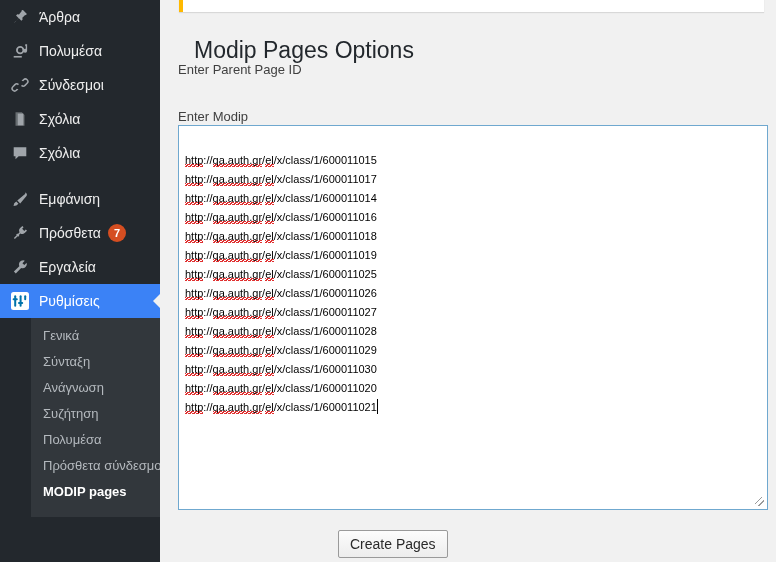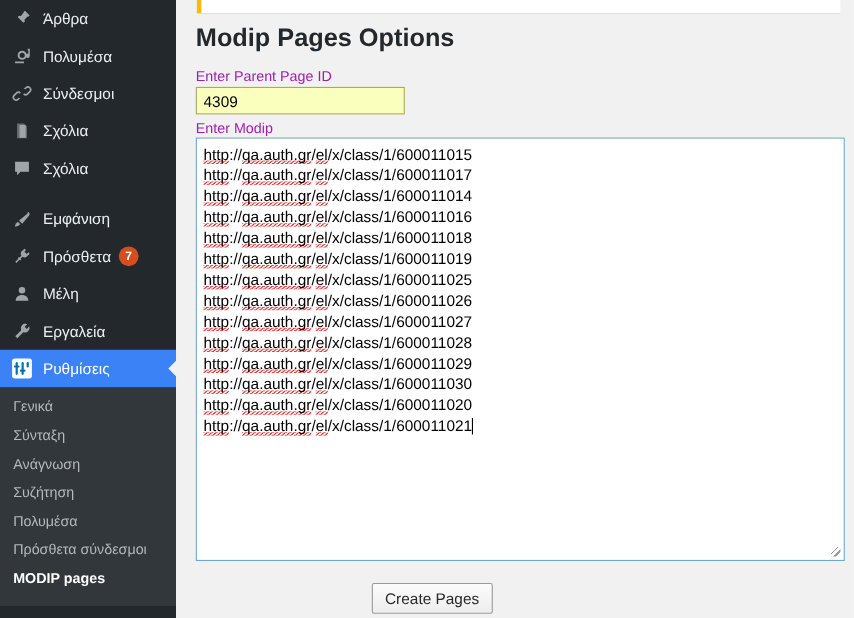--- a/index.html
+++ b/index.html
@@ -86,20 +86,21 @@
     background: #d54e21;
     color: #ffffff;
     font-size: 11px;
     font-weight: bold;
     box-sizing: border-box;
   }
 
   #submenu {
     background: #32373c;
     padding: 5px 0 12px 0;
+    margin-left: 31px;
   }
   .submenu-item {
     display: block;
     padding: 4px 0 4px 12px;
     color: #b4b9be;
     font-size: 13px;
     line-height: 18px;
     white-space: nowrap;
   }
   .submenu-item.current {
@@ -124,32 +125,32 @@
     height: 38px;
     background: #ffffff;
     border-left: 4px solid #ffb900;
     box-shadow: 0 1px 1px 0 rgba(0,0,0,.1);
     box-sizing: border-box;
   }
   #page-title {
     position: absolute;
     left: 18px;
     top: 20px;
-    margin: 0;
+    margin: 16px;
     font-size: 23px;
-    font-weight: 700;
+    font-weight: 400;
     line-height: 29px;
     color: #23282d;
   }
   .field-label {
     position: absolute;
     left: 18px;
     font-size: 13px;
     line-height: 16px;
-    color: #a21caf;
+    color: #404040;
   }
   #label-parent { top: 62px; }
   #label-pages { top: 109px; }
 
   #parent-input {
     position: absolute;
     left: 18px;
     top: 79px;
     width: 190px;
     height: 25px;
@@ -171,24 +172,25 @@
     width: 590px;
     height: 385px;
     box-sizing: border-box;
     background: #ffffff;
     border: 1px solid #6fa8cf;
     overflow: hidden;
   }
   #pages-text {
     padding: 5px 6px 0 6px;
     font-family: "Liberation Sans", "DejaVu Sans", sans-serif;
-    font-size: 14px;
+    font-size: 11px;
     line-height: 19px;
     color: #000000;
     white-space: pre;
+    margin-top: 20px;
   }
   .url-line { height: 19px; }
   .sp {
     
     background-image: repeating-linear-gradient(
       135deg,
       #e03030 0px, #e03030 1px,
       transparent 1px, transparent 2px);
     background-repeat: repeat-x;
     background-size: 4px 3px;
@@ -295,28 +297,20 @@
             <svg width="18" height="18" viewBox="0 0 20 20" fill="currentColor">
               <path d="M12.6 2.3 14 3.7l-1.6 1.6 2.4 2.4L16.4 6l1.4 1.4-2.6 2.6a3.8 3.8 0 0 1-4.7.5l-1.8 1.8.6.6L8 14.2l-.6-.6-3.1 3.1-1.1-1.1 3.1-3.1-.6-.6 1.3-1.3.6.6L9.4 9.4a3.8 3.8 0 0 1 .5-4.7z"></path>
             </svg>
           </span>
           <span class="mi-label">Πρόσθετα</span>
           <span class="badge">7</span>
         </div>
         <div class="menu-item">
           <span class="mi-icon">
             <svg width="18" height="18" viewBox="0 0 20 20" fill="currentColor">
-              <path d="M10 3.2a3.3 3.3 0 1 1 0 6.6 3.3 3.3 0 0 1 0-6.6zM3.6 17c0-3.5 2.9-5.6 6.4-5.6s6.4 2.1 6.4 5.6z"></path>
-            </svg>
-          </span>
-          <span class="mi-label">Μέλη</span>
-        </div>
-        <div class="menu-item">
-          <span class="mi-icon">
-            <svg width="18" height="18" viewBox="0 0 20 20" fill="currentColor">
               <path d="M13.6 2.4a4.8 4.8 0 0 0-4.4 6.7l-6 6 2.1 2.1 6-6a4.8 4.8 0 0 0 6.1-6l-2.6 2.6-2.1-2.1 2.6-2.6a4.8 4.8 0 0 0-1.7-.6z"></path>
             </svg>
           </span>
           <span class="mi-label">Εργαλεία</span>
         </div>
         <div class="menu-item current">
           <span class="mi-icon">
             <svg width="20" height="20" viewBox="0 0 20 20">
               <rect x="1" y="1" width="18" height="18" rx="2.5" fill="#ffffff"></rect>
               <g fill="#0073aa">
@@ -344,21 +338,20 @@
   </div>
 
   <div id="content">
 
     <div id="notice"></div>
 
     <h1 id="page-title">Modip Pages Options</h1>
 
     <label class="field-label" id="label-parent">Enter Parent Page ID</label>
 
-    <input id="parent-input" type="text" value="4309" style="">
 
     <label class="field-label" id="label-pages">Enter Modip</label>
 
     <div id="pages-area">
       <div id="pages-text"><div class="url-line"><span class="sp">http</span>://<span class="sp">qa.auth.gr</span>/<span class="sp">el</span>/x/class/1/600011015</div><div class="url-line"><span class="sp">http</span>://<span class="sp">qa.auth.gr</span>/<span class="sp">el</span>/x/class/1/600011017</div><div class="url-line"><span class="sp">http</span>://<span class="sp">qa.auth.gr</span>/<span class="sp">el</span>/x/class/1/600011014</div><div class="url-line"><span class="sp">http</span>://<span class="sp">qa.auth.gr</span>/<span class="sp">el</span>/x/class/1/600011016</div><div class="url-line"><span class="sp">http</span>://<span class="sp">qa.auth.gr</span>/<span class="sp">el</span>/x/class/1/600011018</div><div class="url-line"><span class="sp">http</span>://<span class="sp">qa.auth.gr</span>/<span class="sp">el</span>/x/class/1/600011019</div><div class="url-line"><span class="sp">http</span>://<span class="sp">qa.auth.gr</span>/<span class="sp">el</span>/x/class/1/600011025</div><div class="url-line"><span class="sp">http</span>://<span class="sp">qa.auth.gr</span>/<span class="sp">el</span>/x/class/1/600011026</div><div class="url-line"><span class="sp">http</span>://<span class="sp">qa.auth.gr</span>/<span class="sp">el</span>/x/class/1/600011027</div><div class="url-line"><span class="sp">http</span>://<span class="sp">qa.auth.gr</span>/<span class="sp">el</span>/x/class/1/600011028</div><div class="url-line"><span class="sp">http</span>://<span class="sp">qa.auth.gr</span>/<span class="sp">el</span>/x/class/1/600011029</div><div class="url-line"><span class="sp">http</span>://<span class="sp">qa.auth.gr</span>/<span class="sp">el</span>/x/class/1/600011030</div><div class="url-line"><span class="sp">http</span>://<span class="sp">qa.auth.gr</span>/<span class="sp">el</span>/x/class/1/600011020</div><div class="url-line"><span class="sp">http</span>://<span class="sp">qa.auth.gr</span>/<span class="sp">el</span>/x/class/1/600011021<span class="caret"></span></div></div>
       <div id="resize-grip"></div>
     </div>
 
     <button id="create-button">Create Pages</button>
   </div>

